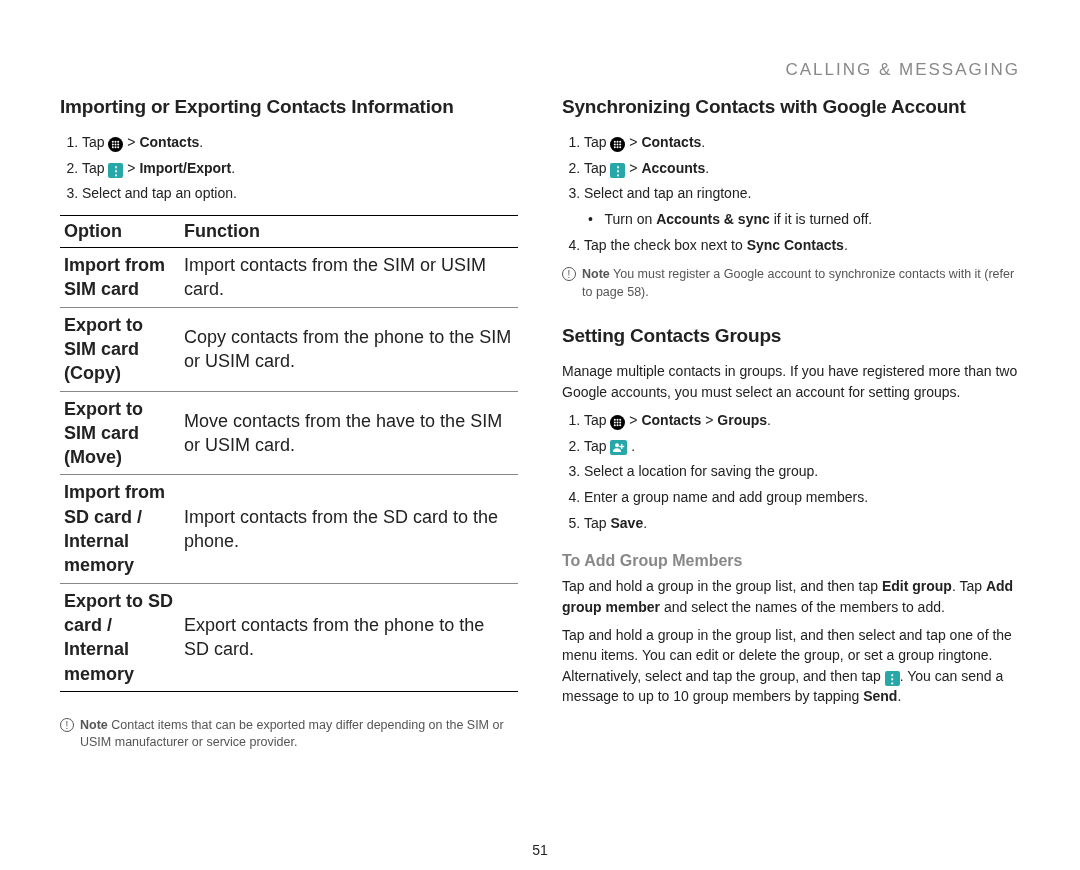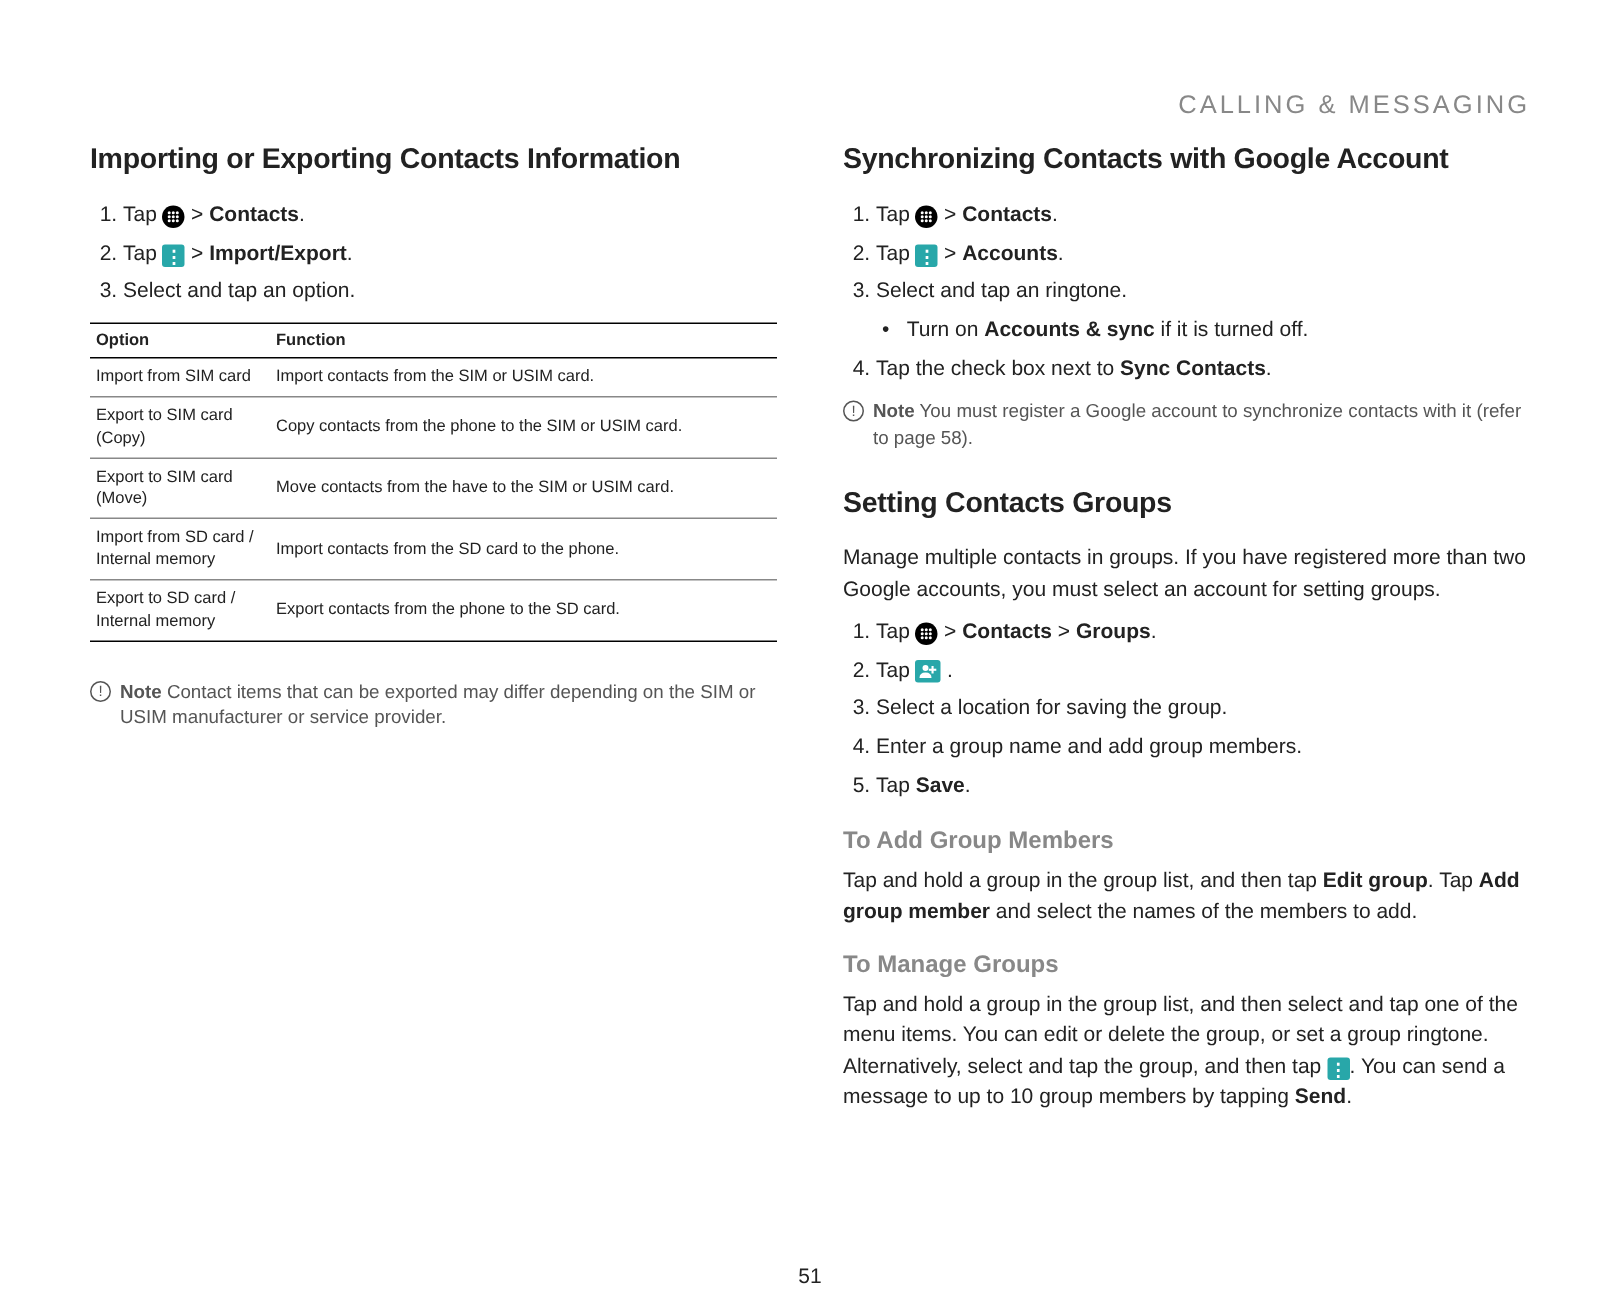--- a/index.html
+++ b/index.html
@@ -93,38 +93,38 @@
     background: #28a7a9;
     border-radius: 2px;
     align-items: center; justify-content: center;
     vertical-align: -2px;
   }
   .icon-add svg { display:block; }
 
   table {
     width: 100%;
     border-collapse: collapse;
-    font-size: 11px;
+    font-size: 18px;
     margin-top: 6px;
     margin-bottom: 25px;
   }
   th {
     text-align: left;
     border-top: 1.5px solid #000;
     border-bottom: 1.5px solid #000;
     padding: 5px 4px;
     font-weight: 700;
   }
   td {
     border-bottom: 1px solid #888;
     padding: 5px 4px;
     vertical-align: middle;
     line-height: 1.35;
   }
-  td.opt { width: 120px; }
+  td.opt { width: 120px; font-weight: bold; }
   tr:last-child td { border-bottom: 1.5px solid #000; }
 
   .note {
     font-size: 12.5px;
     color: #555;
     line-height: 1.4;
     display: flex;
     gap: 6px;
     margin-top: 10px;
   }
@@ -317,21 +317,20 @@
       <li>
         <span>Tap </span><span class="bold">Save</span><span>.</span>
       </li>
     </ol>
 
     <h3>To Add Group Members</h3>
     <p class="body">
       <span>Tap and hold a group in the group list, and then tap </span><span class="bold">Edit group</span><span>. Tap </span><span class="bold">Add group member</span><span> and select the names of the members to add.</span>
     </p>
 
-    <h3>To Manage Groups</h3>
     <p class="body">
       <span>Tap and hold a group in the group list, and then select and tap one of the menu items. You can edit or delete the group, or set a group ringtone. Alternatively, select and tap the group, and then tap </span><span class="icon-dots">⋮</span><span>. You can send a message to up to 10 group members by tapping </span><span class="bold">Send</span><span>.</span>
     </p>
 
   </div>
 </div>
 
 <div class="page-num">51</div>
 
 </body></html>

